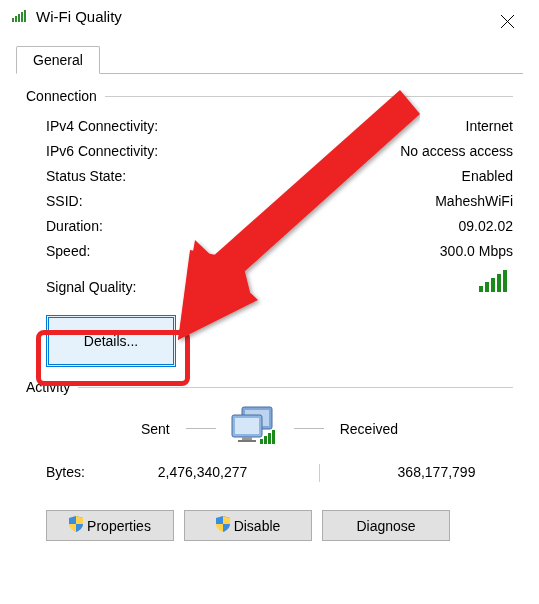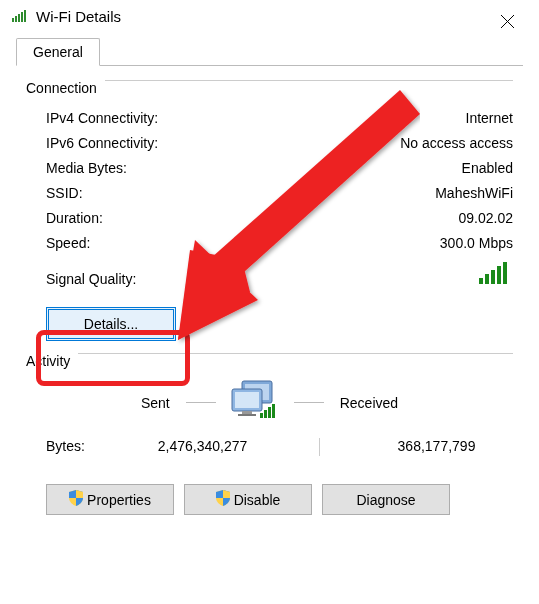--- a/index.html
+++ b/index.html
@@ -2,33 +2,33 @@
 <html><head>
 <meta charset="utf-8">
 <style>
   html,body{margin:0;padding:0;font-family:"Segoe UI",Tahoma,sans-serif;font-size:14px;color:#000;background:#fff;}
   .window{width:539px;height:604px;box-sizing:border-box;position:relative;}
   .titlebar{display:flex;align-items:center;padding:8px 12px 4px 12px;}
   .titlebar .wifi-icon{margin-right:8px;}
   .titlebar .title{font-size:15px;}
   .close-btn{position:absolute;top:6px;right:12px;width:40px;height:30px;display:flex;align-items:center;justify-content:center;cursor:pointer;}
   .close-btn svg{stroke:#000;stroke-width:1;}
-  .tabs{margin:8px 16px 0 16px;border-bottom:1px solid #bbb;display:flex;}
+  .tabs{margin:16px 16px 0 16px;border-bottom:1px solid #bbb;display:flex;}
   .tab{background:#fff;border:1px solid #bbb;border-bottom:1px solid #fff;border-radius:2px 2px 0 0;padding:5px 16px;font-size:14px;position:relative;top:1px;cursor:pointer;}
   .panel{margin:0 16px;padding:14px 10px 10px 10px;}
   .group{margin-bottom:12px;}
-  .group-header{display:flex;margin-bottom:10px;}
+  .group-header{display:flex;align-items:center;margin-bottom:10px;}
   .group-header .label{font-size:14px;margin-right:8px;}
   .group-header .line{flex:1;height:1px;background:#ccc;}
   .kv{display:flex;justify-content:space-between;padding:2px 0 2px 20px;font-size:14px;line-height:1.5;}
   .kv .k{}
   .kv .v{text-align:right;}
   .signal-row{display:flex;justify-content:space-between;align-items:flex-end;padding:6px 0 4px 20px;}
   .btn-row{display:flex;margin:16px 0 12px 20px;gap:10px;}
-  .btn{background:#e1e1e1;border:1px solid #adadad;font-size:14px;padding:8px 0;text-align:center;cursor:pointer;font-family:inherit;}
+  .btn{background:#e1e1e1;border:1px solid #adadad;font-size:14px;padding:17px 0;text-align:center;cursor:pointer;font-family:inherit;}
   .btn:focus,.btn.focused{outline:1px solid #0078d7;outline-offset:-3px;}
   .btn-details{width:130px;border:1px solid #0078d7;background:#e5f1fb;}
   .btn-wp{width:200px;}
   .activity-row{display:flex;align-items:center;justify-content:center;margin:6px 0 10px 0;}
   .activity-row .lbl{font-size:14px;margin:0 10px;}
   .activity-row .dash{width:30px;height:1px;background:#bbb;margin:0 6px;}
   .monitor-icon{margin:0 6px;}
   .bytes-row{display:flex;padding:2px 0 2px 20px;font-size:14px;}
   .bytes-row .lbl{width:80px;}
   .bytes-row .sent{flex:1;text-align:center;}
@@ -48,21 +48,21 @@
   <div class="titlebar">
     <span class="wifi-icon">
       <svg width="16" height="14" viewBox="0 0 16 14">
         <rect x="0" y="10" width="2" height="4" fill="#2e8b2e"></rect>
         <rect x="3" y="8" width="2" height="6" fill="#2e8b2e"></rect>
         <rect x="6" y="6" width="2" height="8" fill="#2e8b2e"></rect>
         <rect x="9" y="4" width="2" height="10" fill="#2e8b2e"></rect>
         <rect x="12" y="2" width="2" height="12" fill="#2e8b2e"></rect>
       </svg>
     </span>
-    <span class="title">Wi-Fi Details</span>
+    <span class="title">Wi-Fi Quality</span>
   </div>
   <div class="close-btn">
     <svg width="13" height="13" viewBox="0 0 13 13">
       <line x1="0" y1="0" x2="13" y2="13"></line>
       <line x1="13" y1="0" x2="0" y2="13"></line>
     </svg>
   </div>
 
   <div class="tabs">
     <div class="tab">General</div>
@@ -76,21 +76,21 @@
       </div>
       <div class="kv">
           <span class="k">IPv4 Connectivity:</span>
           <span class="v">Internet</span>
         </div>
       <div class="kv">
           <span class="k">IPv6 Connectivity:</span>
           <span class="v">No access access</span>
         </div>
       <div class="kv">
-          <span class="k">Media Bytes:</span>
+          <span class="k">Status State:</span>
           <span class="v">Enabled</span>
         </div>
       <div class="kv">
           <span class="k">SSID:</span>
           <span class="v">MaheshWiFi</span>
         </div>
       <div class="kv">
           <span class="k">Duration:</span>
           <span class="v">09.02.02</span>
         </div>

